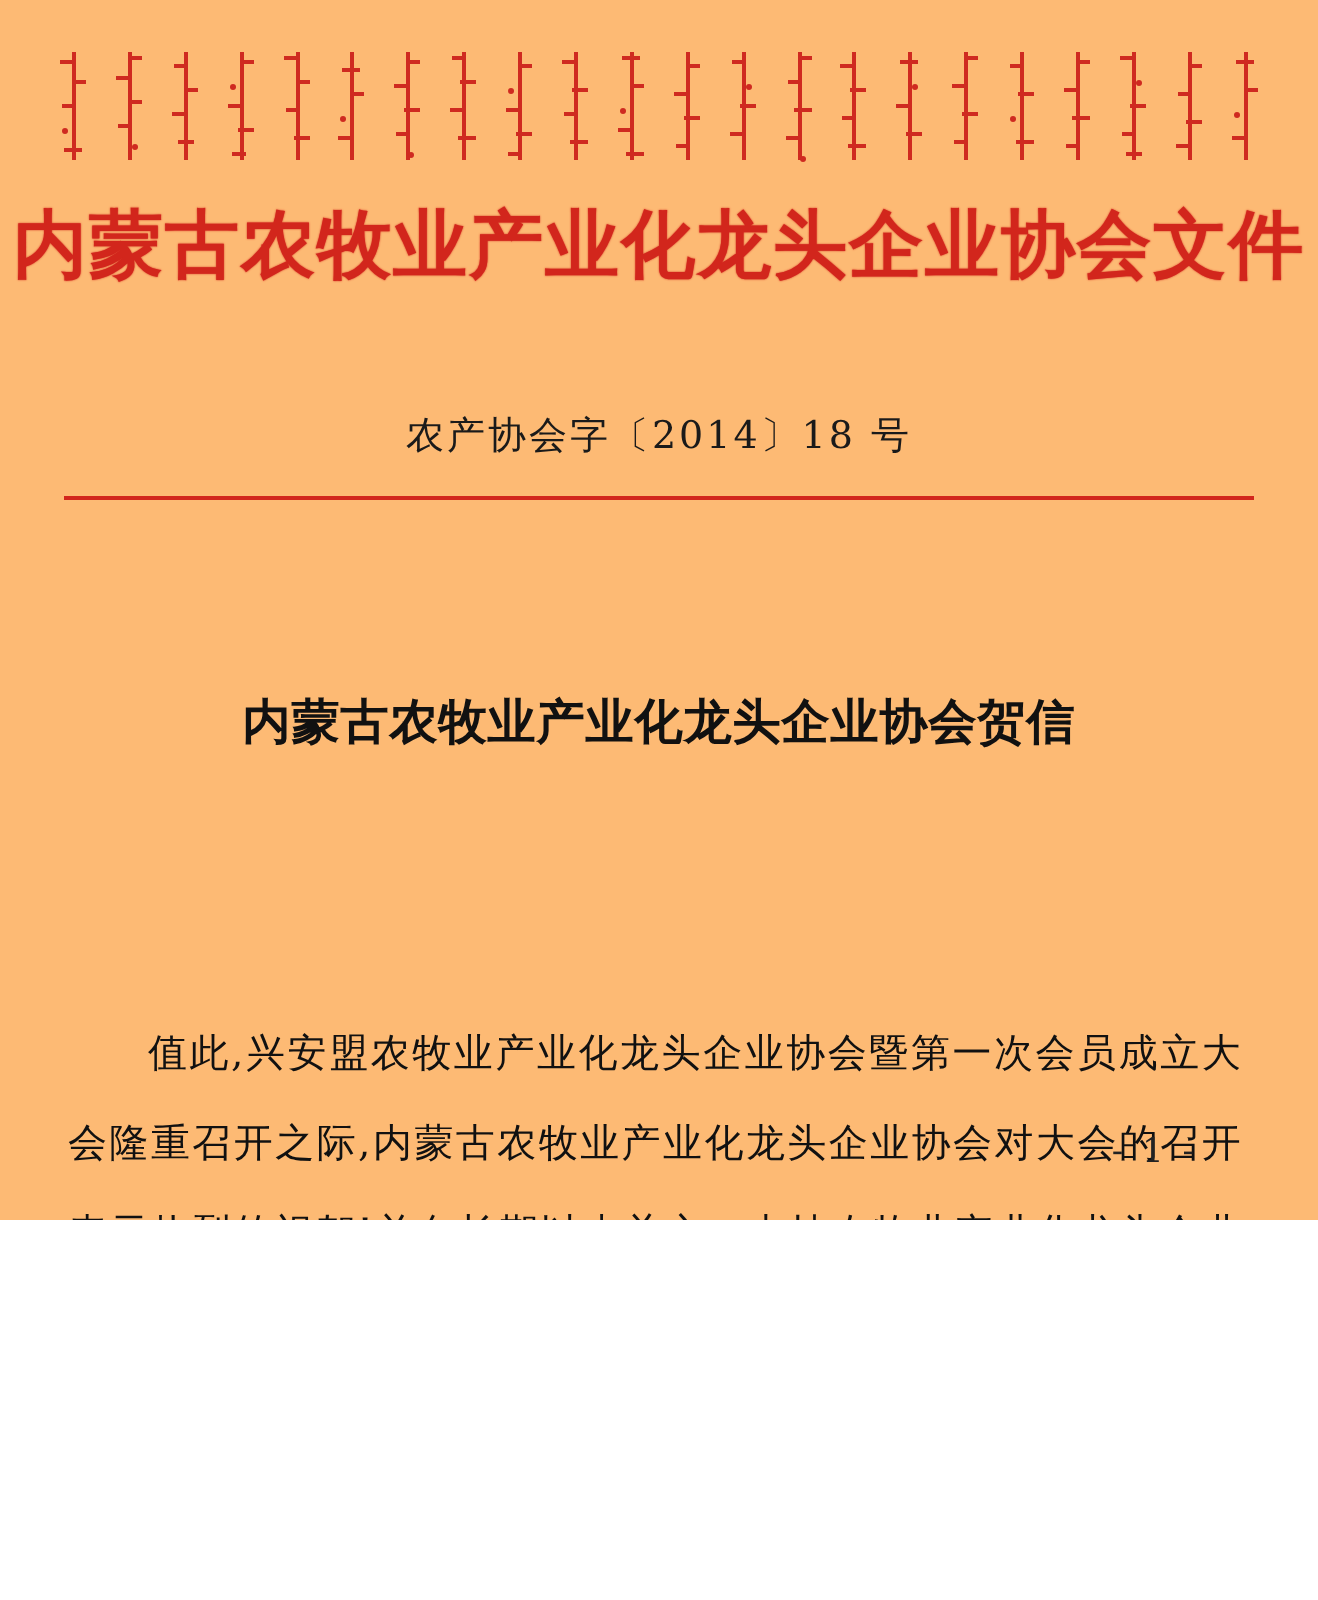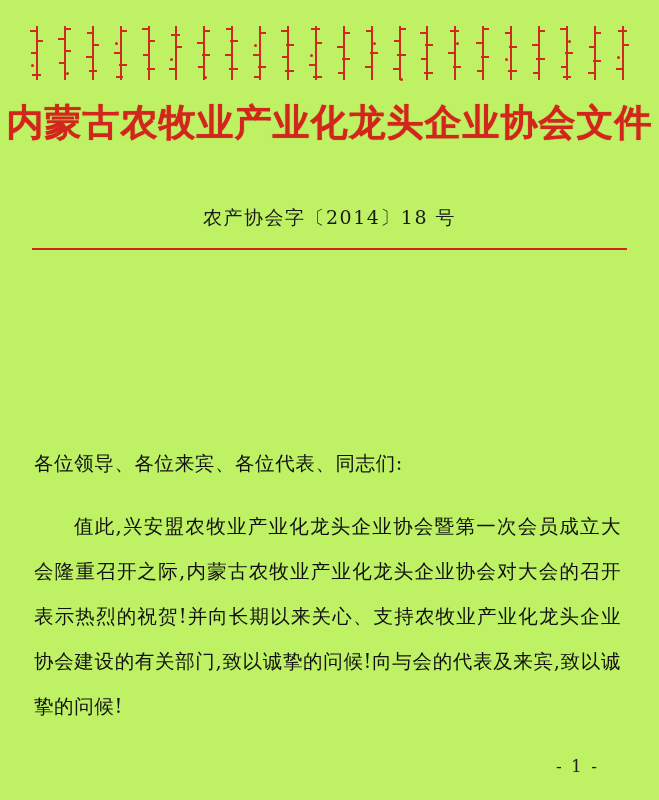--- a/index.html
+++ b/index.html
@@ -6,22 +6,22 @@
     margin: 0;
     padding: 0;
     background: #ffffff;
   }
   body {
     font-family: "Liberation Serif", serif;
   }
   .page {
     position: relative;
     width: 659px;
-    height: 800px;
-    background: #bef264;
+    height: 610px;
+    background: #fdba74;
     overflow: hidden;
     box-sizing: border-box;
   }
 
   
   .mongol-band {
     position: absolute;
     top: 24px;
     left: 30px;
     right: 30px;
@@ -313,20 +313,20 @@
       <div class="tick" style="left:0px;top:44px;width:7px;"></div>
     </div>
   </div>
 
   <div class="masthead">内蒙古农牧业产业化龙头企业协会文件</div>
 
   <div class="docnum">农产协会字〔2014〕18 号</div>
 
   <div class="rule"></div>
 
-
-  <div class="salutation">各位领导、各位来宾、各位代表、同志们:</div>
+  <div class="doc-title">内蒙古农牧业产业化龙头企业协会贺信</div>
+
 
   <div class="body-text">值此,兴安盟农牧业产业化龙头企业协会暨第一次会员成立大会隆重召开之际,内蒙古农牧业产业化龙头企业协会对大会的召开表示热烈的祝贺!并向长期以来关心、支持农牧业产业化龙头企业协会建设的有关部门,致以诚挚的问候!向与会的代表及来宾,致以诚挚的问候!</div>
 
   <div class="page-number">- 1 -</div>
 
 </div>
 
 </body></html>

